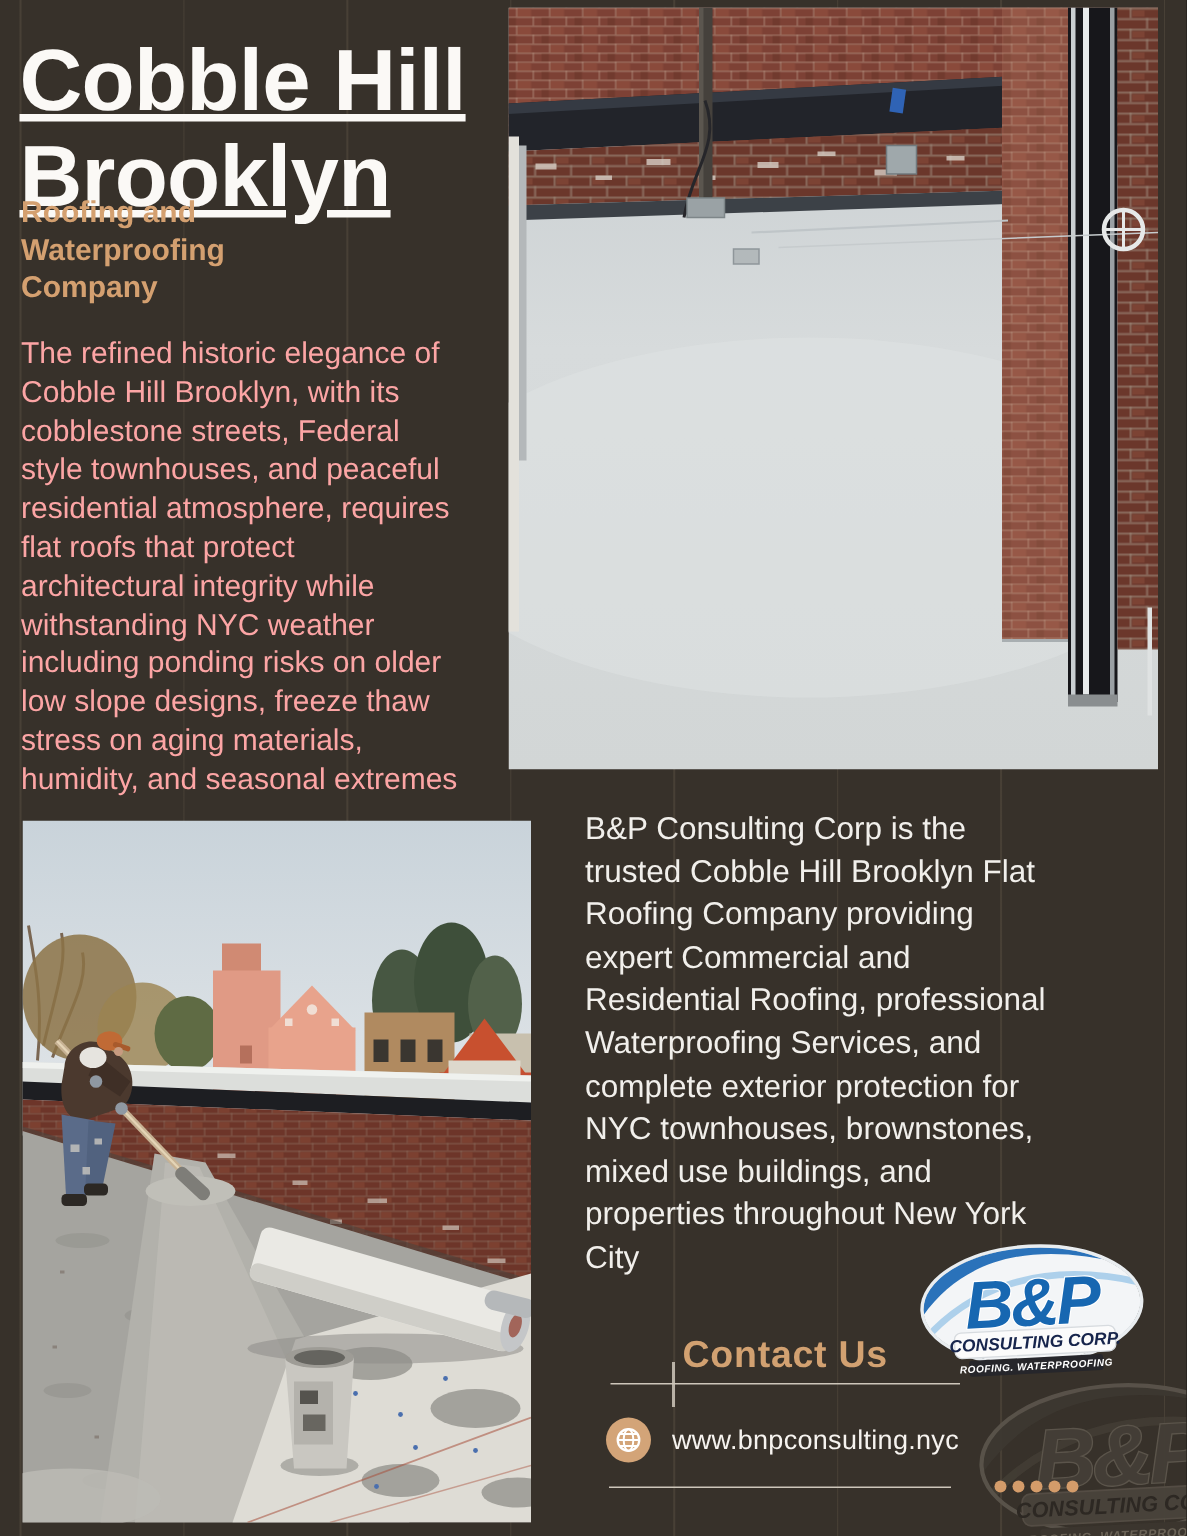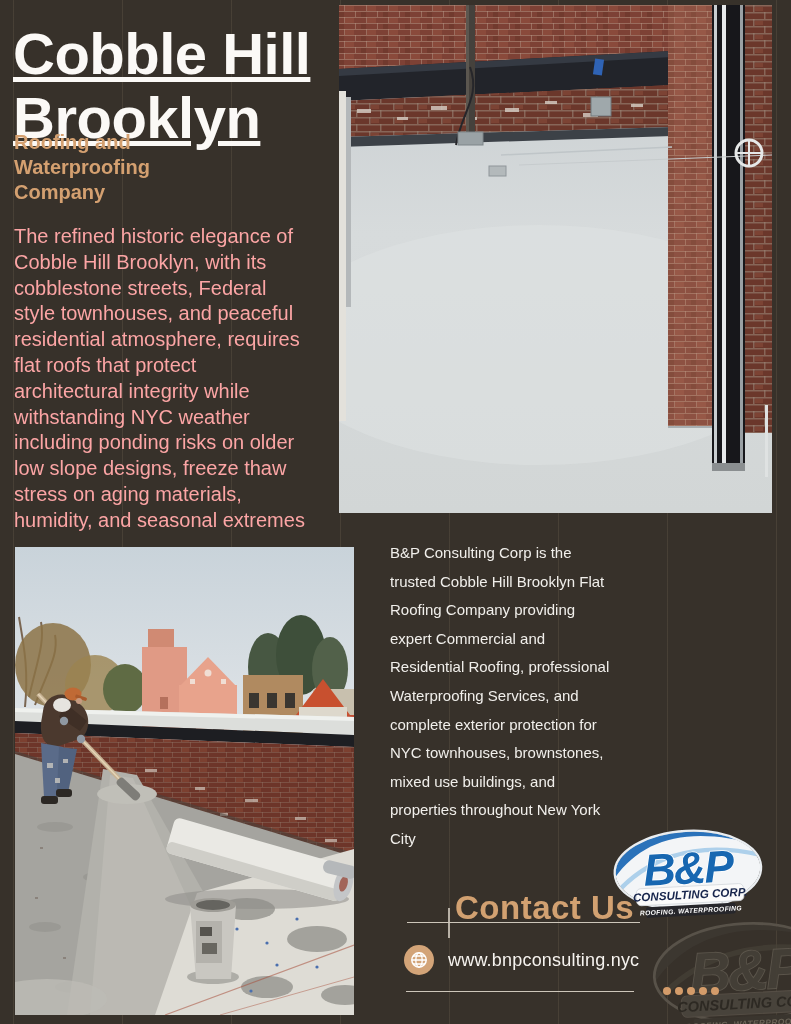--- a/index.html
+++ b/index.html
@@ -30,25 +30,25 @@
     font-size:20px;line-height:25.8px;color:#fca5a5;margin:0;
   }
   
   .photo{position:absolute;z-index:1;}
   .photo svg{display:block;width:100%;height:100%;}
   .photo-roof{left:339px;top:5px;width:433px;height:508px;}
   .photo-worker{left:15px;top:547px;width:339px;height:468px;}
   
   .about{
     position:absolute;left:390px;top:539px;width:340px;z-index:2;
-    font-size:15px;line-height:28.6px;color:#f1efeb;margin:0;
+    font-size:21px;line-height:28.6px;color:#f1efeb;margin:0;
   }
   .contact-heading{
     position:absolute;left:455px;top:889px;z-index:2;margin:0;
-    font-size:33px;font-weight:700;color:#d2a171;letter-spacing:0.5px;
+    font-size:25px;font-weight:700;color:#d2a171;letter-spacing:0.5px;
   }
   .divider{position:absolute;height:1px;background:#cdc6ba;z-index:2;}
   .divider-1{left:407px;top:922px;width:233px;}
   .divider-2{left:406px;top:991px;width:228px;}
   .divider-tick{position:absolute;left:448px;top:908px;width:2px;height:30px;background:rgba(206,199,187,0.85);z-index:2;}
   .website-row{position:absolute;left:404px;top:945px;z-index:3;display:flex;align-items:center;gap:14px;}
   .globe-badge{
     width:30px;height:30px;border-radius:50%;background:#d3a478;
     display:flex;align-items:center;justify-content:center;flex:0 0 auto;
   }

